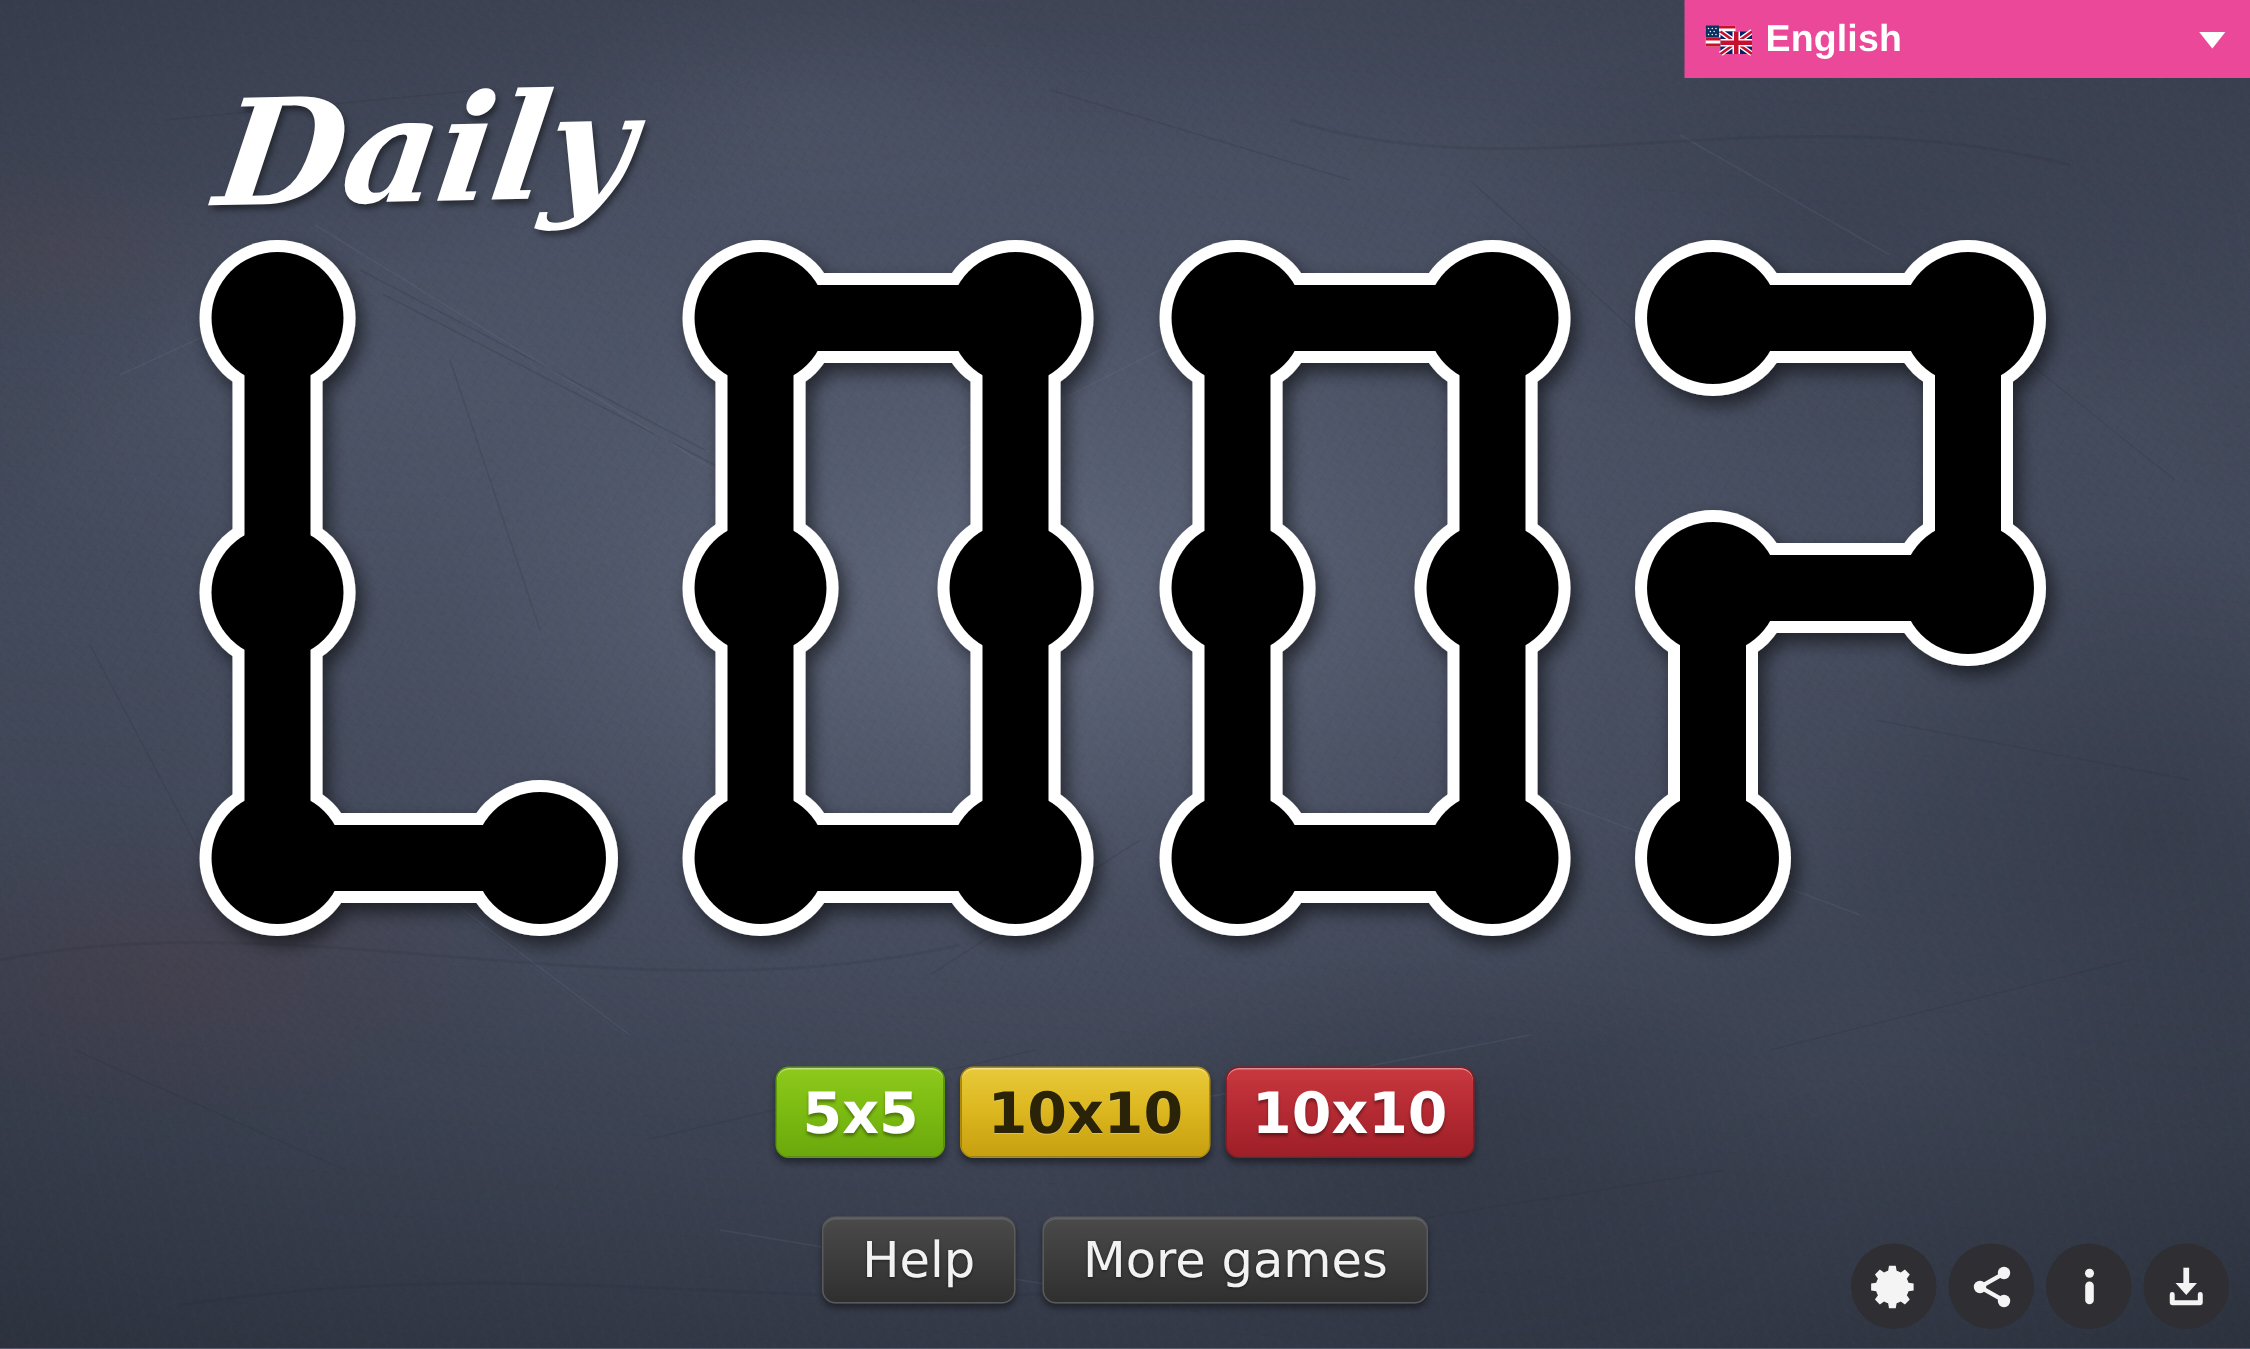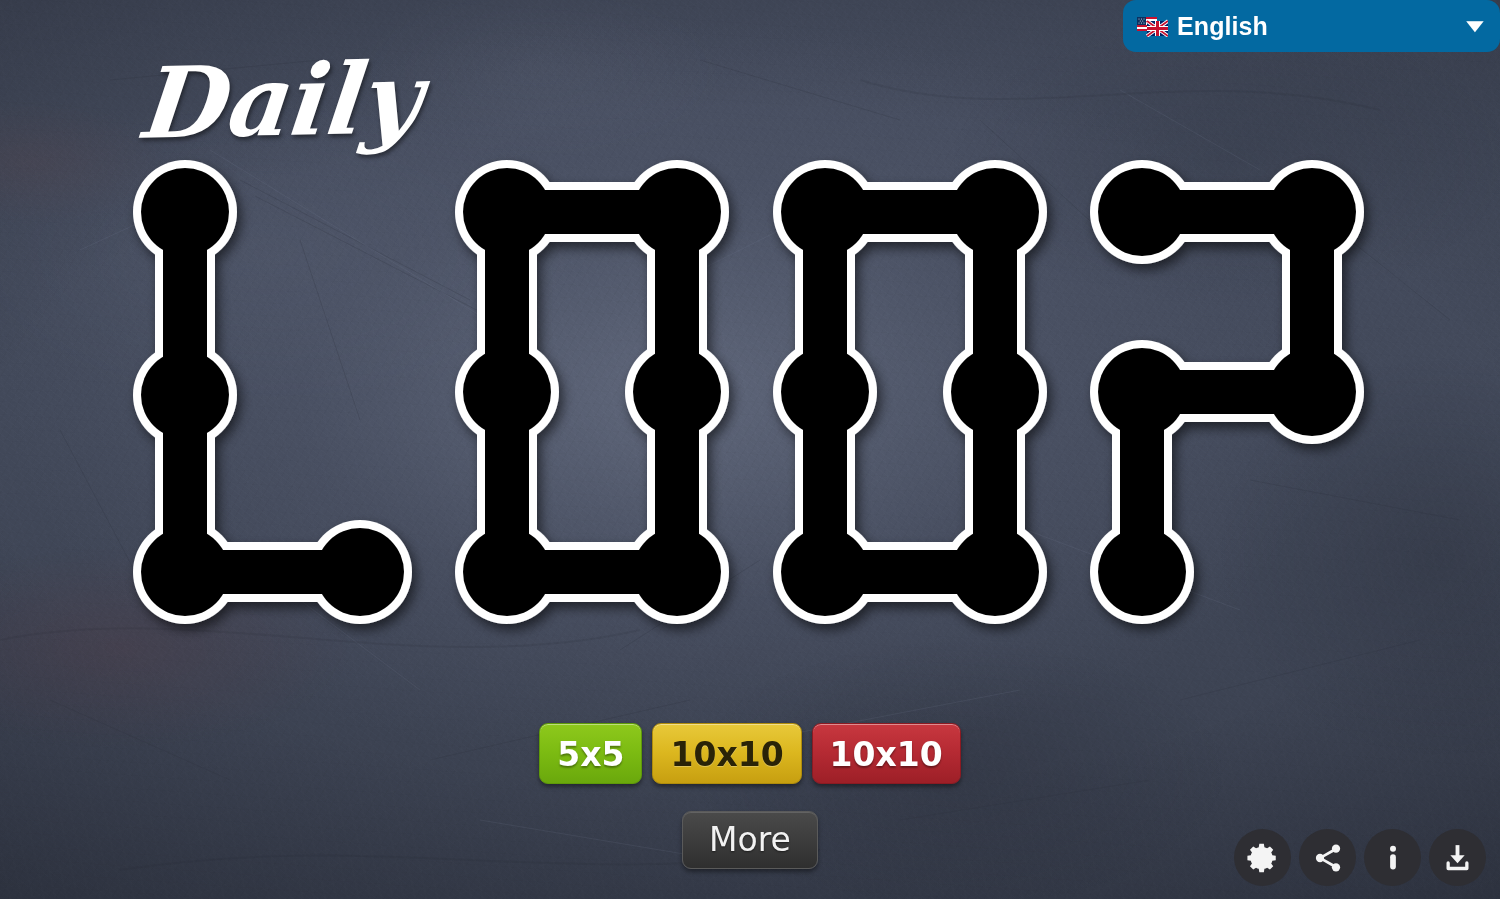--- a/index.html
+++ b/index.html
@@ -47,24 +47,24 @@
       radial-gradient(ellipse 30% 25% at 18% 28%, rgba(120,128,150,.20), rgba(0,0,0,0) 72%),
       radial-gradient(ellipse 24% 20% at 64% 86%, rgba(28,31,40,.40), rgba(0,0,0,0) 74%),
       radial-gradient(ellipse 20% 30% at 96% 62%, rgba(26,29,38,.42), rgba(0,0,0,0) 74%),
       radial-gradient(ellipse 18% 14% at 36% 8%, rgba(130,138,158,.16), rgba(0,0,0,0) 72%);
   }
   .bg-scratch{position:absolute;inset:0;opacity:.40;}
 
   
   #lang-bar{
     position:absolute;top:0;left:1123px;width:377px;height:52px;
-    background:#0369a1;
+    background:#ec4899;
     display:flex;align-items:center;
     box-sizing:border-box;padding:0 14px 0 14px;
-    cursor:pointer;z-index:40;border-radius:13px;
+    cursor:pointer;z-index:40;
   }
   #lang-flag{width:31px;height:21px;flex:0 0 auto;margin-right:9px;display:block;}
   #lang-label{
     color:#ffffff;font-size:25px;font-weight:bold;letter-spacing:.1px;
     flex:1 1 auto;line-height:1;white-space:nowrap;
     font-family:"Liberation Sans", sans-serif;
   }
   #lang-caret{
     color:#ffffff;font-size:22px;line-height:1;flex:0 0 auto;
     transform:scaleX(1.35) scaleY(.85);
@@ -89,26 +89,25 @@
     position:absolute;left:0;top:711px;width:1500px;
     display:flex;justify-content:center;align-items:flex-start;gap:10px;
     z-index:30;
   }
   .diff-btn{
     border:0;outline:0;cursor:pointer;
     height:61px;min-width:94px;
     padding:0 17px;
     border-radius:9px;
     font-family:"DejaVu Sans", sans-serif;
-    font-weight:bold;font-size:33px;line-height:61px;
+    font-weight:bold;font-size:38px;line-height:61px;
     box-sizing:border-box;
     text-align:center;white-space:nowrap;
     box-shadow:0 3px 4px rgba(0,0,0,.40), inset 0 1px 0 rgba(255,255,255,.42);
     position:relative;
-    margin-top:12px;
   }
   .diff-btn span{position:relative;display:block;}
   .diff-green{
     background:linear-gradient(180deg,#8ec91c 0%,#7cbb12 48%,#6aa80c 100%);
     border:1px solid #5e9a08;
     color:#ffffff;text-shadow:0 2px 2px rgba(0,0,0,.35);
   }
   .diff-gold{
     background:linear-gradient(180deg,#e8c93a 0%,#dcb71f 48%,#c79f10 100%);
     border:1px solid #b08c0b;
@@ -328,21 +327,22 @@
   </button>
   <button class="diff-btn diff-gold">
     <span>10x10</span>
   </button>
   <button class="diff-btn diff-red">
     <span>10x10</span>
   </button>
 </div>
 
 <div id="action-row">
-  <button class="action-btn">More</button>
+  <button class="action-btn">Help</button>
+  <button class="action-btn">More games</button>
 </div>
 
 <div id="icon-tray">
 
   <div class="tray-icon">
     <svg width="34" height="34" viewBox="0 0 24 24">
       <path fill="#f4f4f4" d="M12 8.2a3.8 3.8 0 1 0 0 7.6 3.8 3.8 0 0 0 0-7.6zm0 5.9a2.1 2.1 0 1 1 0-4.2 2.1 2.1 0 0 1 0 4.2z"></path>
       <path fill="#f4f4f4" d="M21 13.6v-3.2l-2.4-.4a6.9 6.9 0 0 0-.8-1.9l1.4-2-2.3-2.3-2 1.4a6.9 6.9 0 0 0-1.9-.8L12.6 2h-3.2l-.4 2.4c-.7.2-1.3.4-1.9.8l-2-1.4L2.8 6.1l1.4 2c-.4.6-.6 1.2-.8 1.9L1 10.4v3.2l2.4.4c.2.7.4 1.3.8 1.9l-1.4 2 2.3 2.3 2-1.4c.6.4 1.2.6 1.9.8l.4 2.4h3.2l.4-2.4c.7-.2 1.3-.4 1.9-.8l2 1.4 2.3-2.3-1.4-2c.4-.6.6-1.2.8-1.9l2.4-.4z"></path>
     </svg>
   </div>

